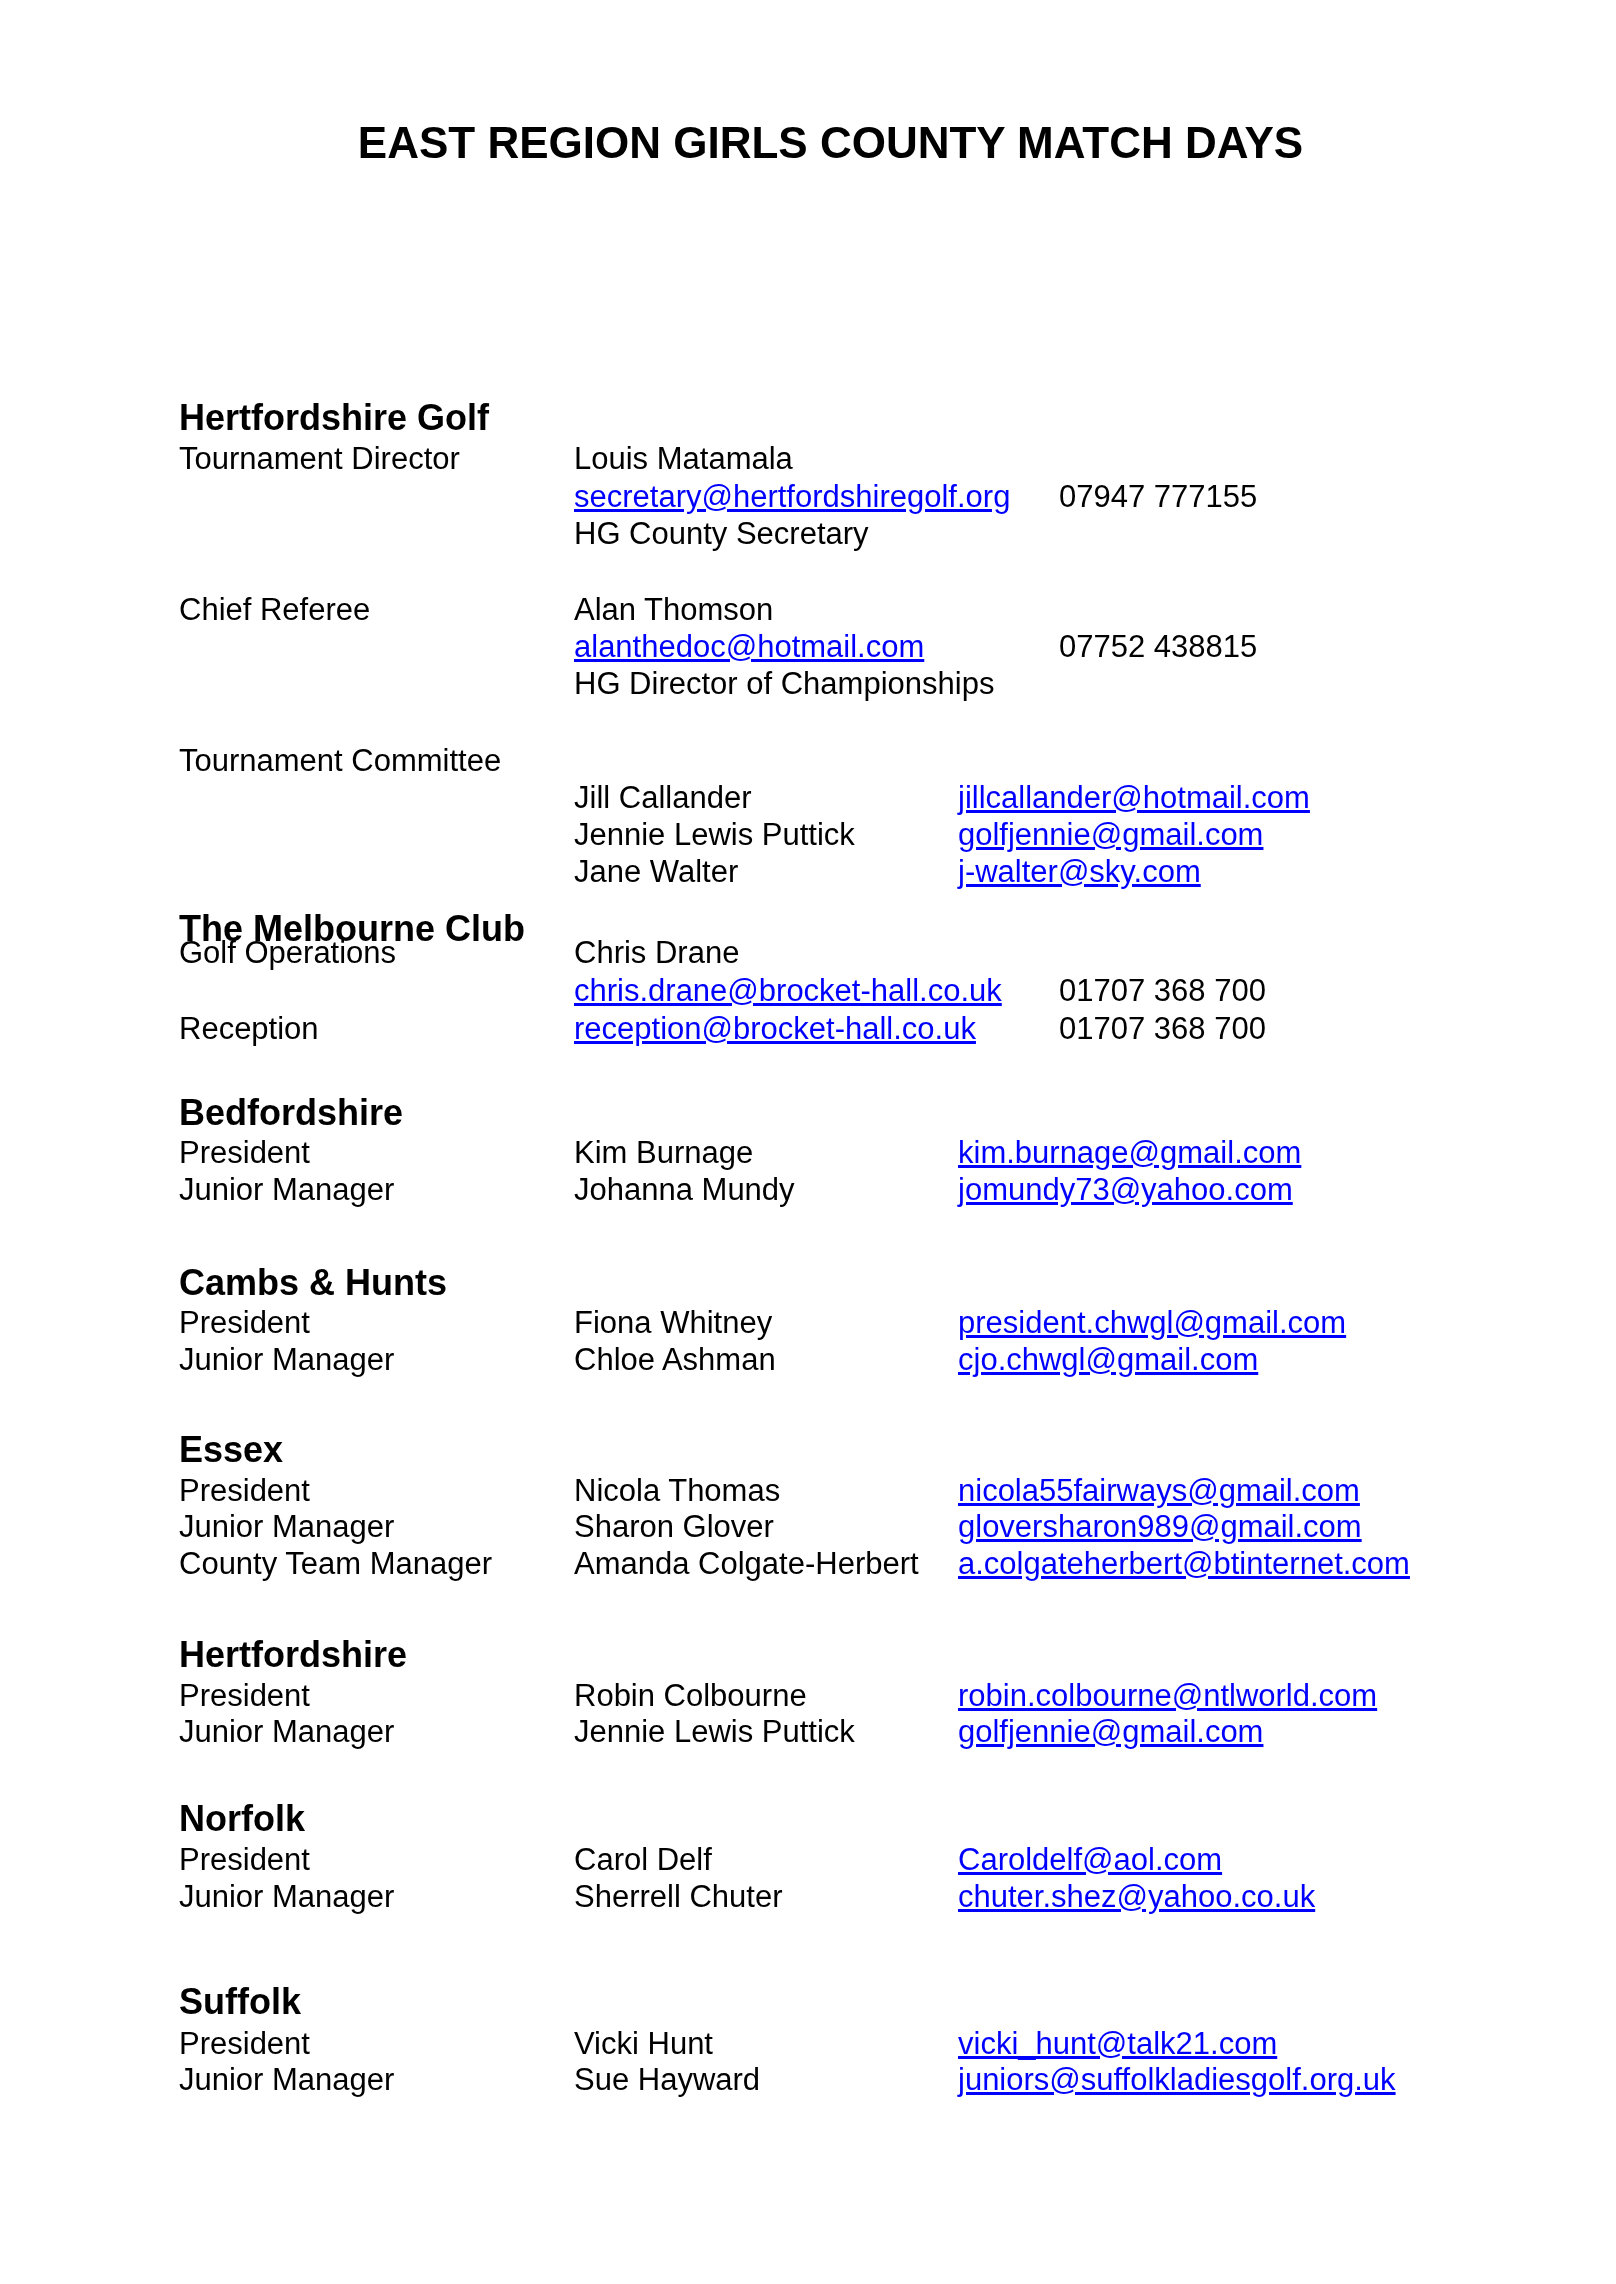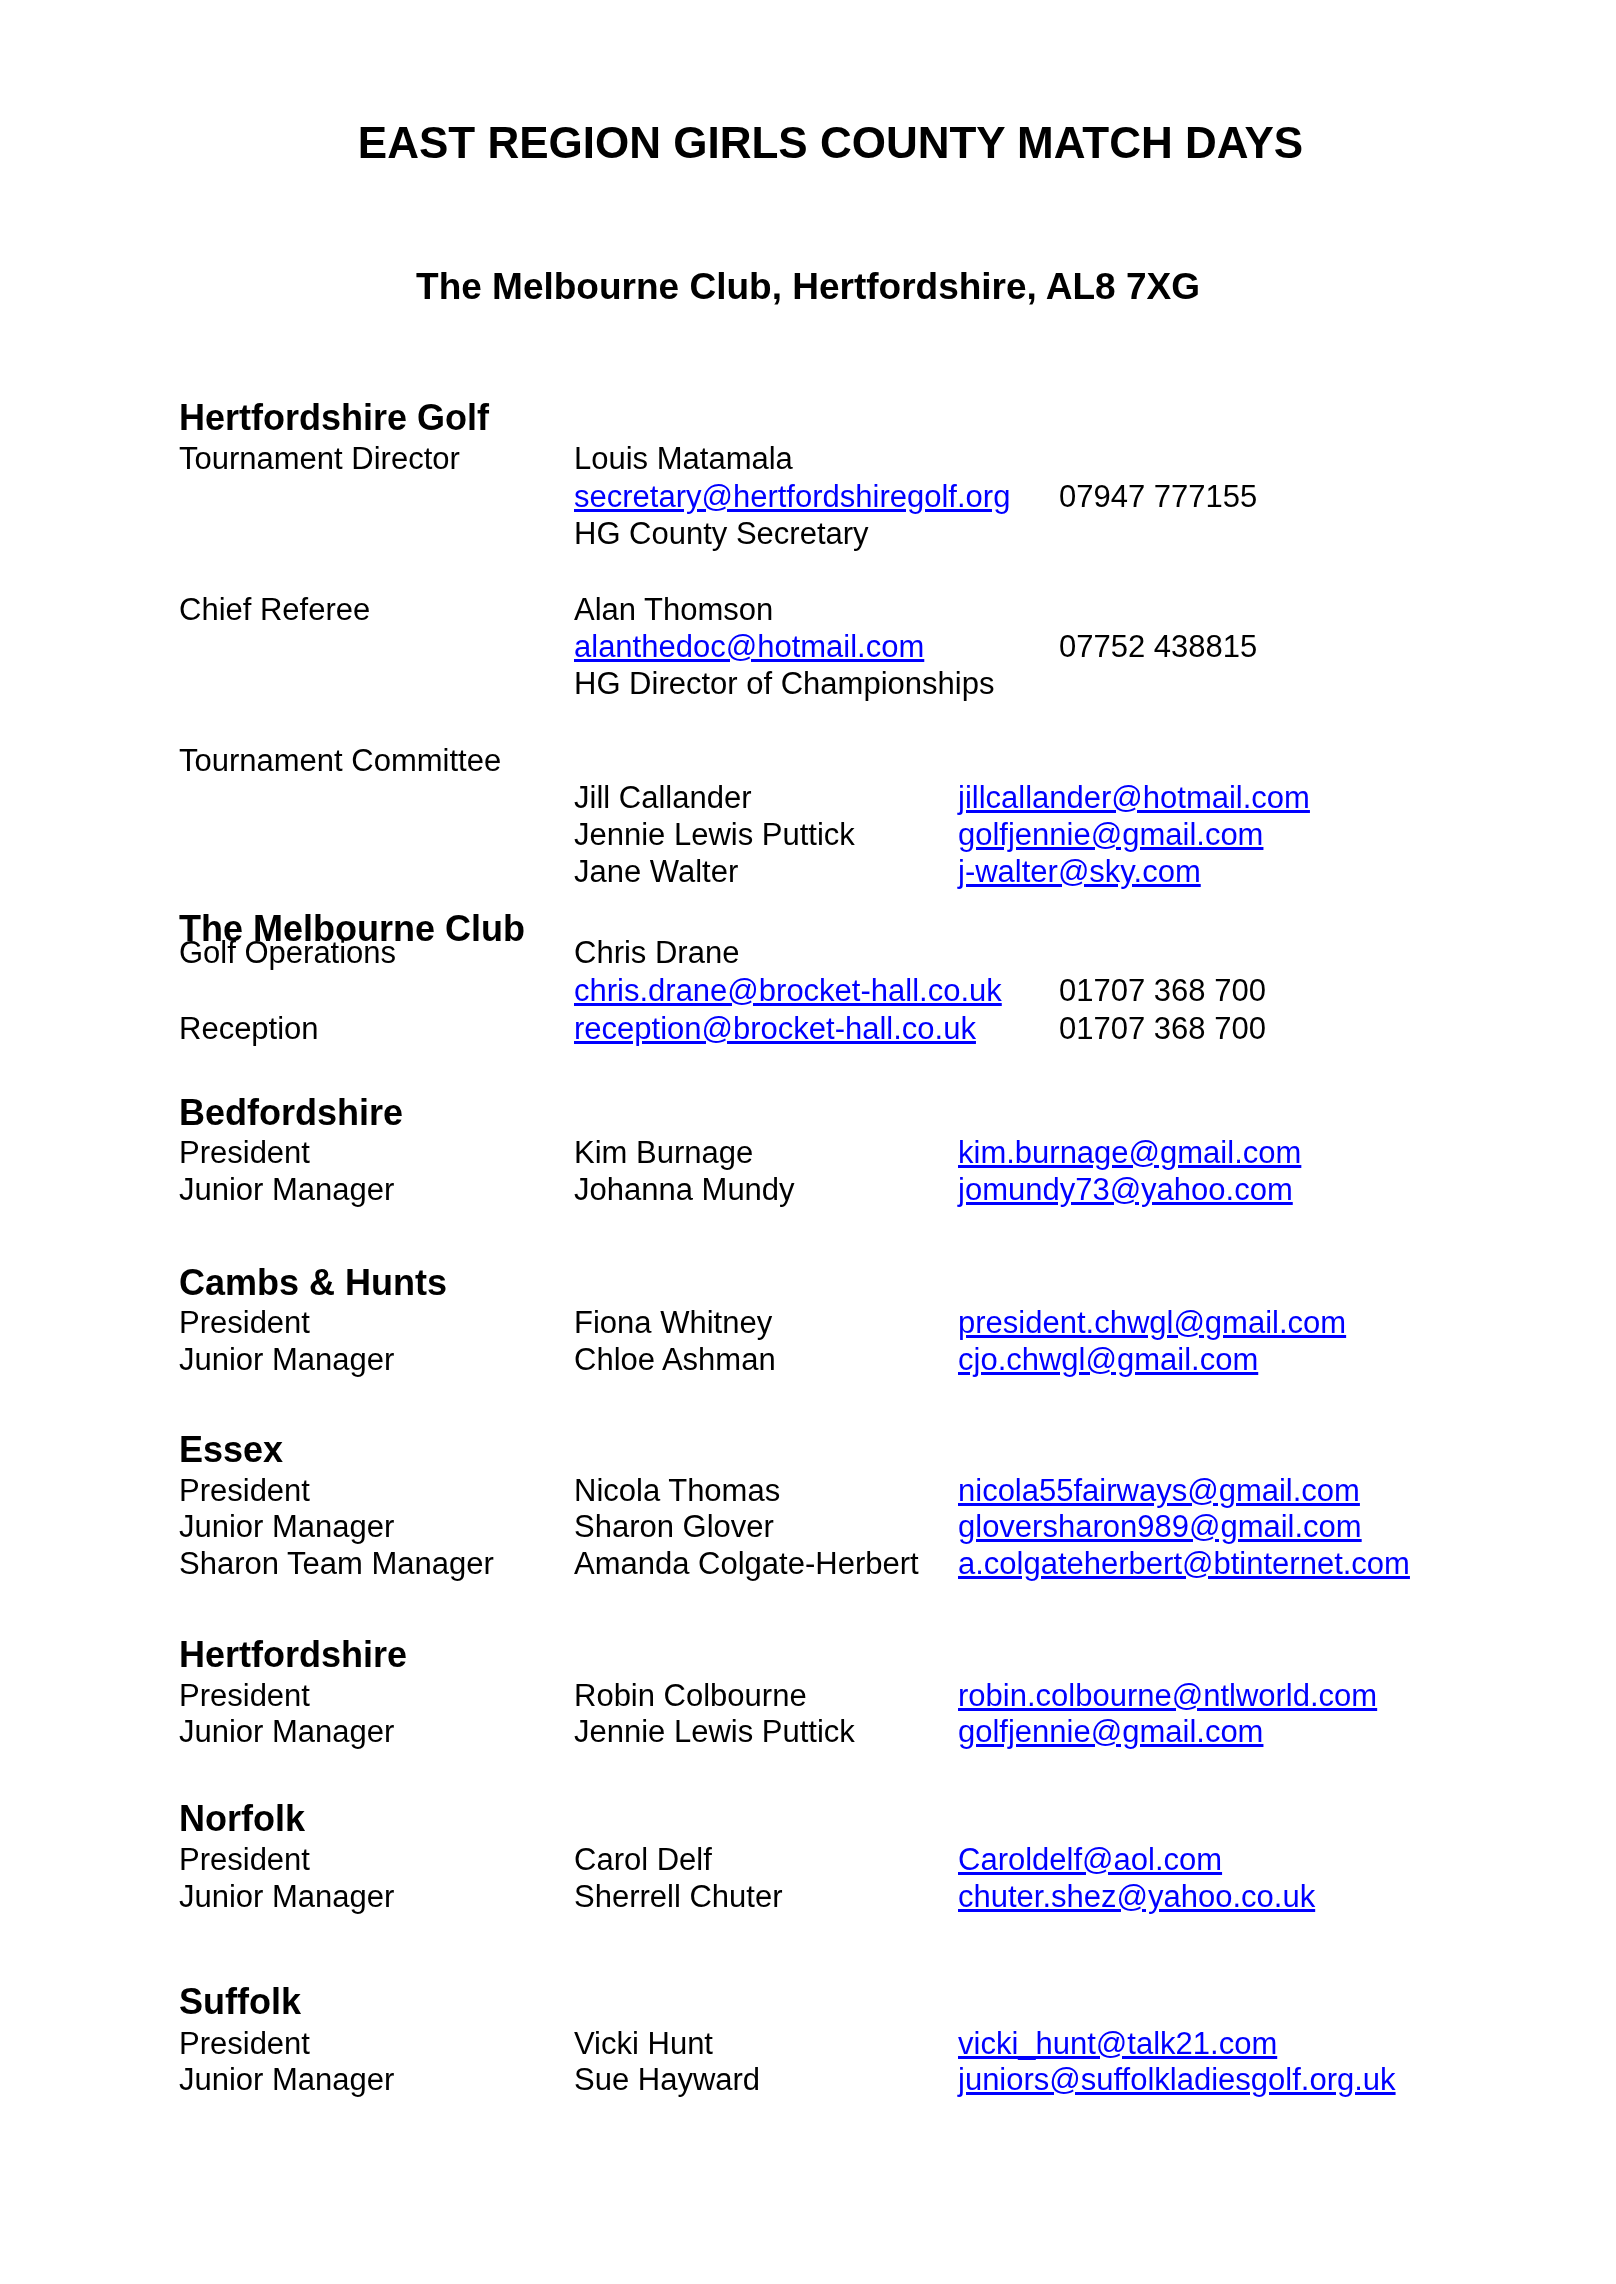--- a/index.html
+++ b/index.html
@@ -24,21 +24,20 @@
   .venue{position:absolute;left:0;right:0;text-align:center;font-weight:700;font-size:37px;white-space:nowrap;}
   a.email{color:var(--link,#0000ff);text-decoration:underline;cursor:pointer;}
   .sup{font-size:0.58em;position:relative;top:-0.45em;}
 </style>
 </head>
 <body>
 
 <div class="page">
 
   <div class="title" style="top:117px">EAST REGION GIRLS COUNTY MATCH DAYS</div>
-  <div class="venue" style="top:265px">The Melbourne Club, Hertfordshire, AL8 7XG</div>
 
   <div class="h" style="top:396px">Hertfordshire Golf</div>
 
   <div class="ln" style="top:440px">
     <span class="c1">Tournament Director</span>
     <span class="c2">Louis Matamala</span>
   </div>
   <div class="ln" style="top:478px">
     <a class="email c2">secretary@hertfordshiregolf.org</a>
     <span class="c4">07947 777155</span>
@@ -120,21 +119,21 @@
     <span class="c1">President</span>
     <span class="c2">Nicola Thomas</span>
     <a class="email c3">nicola55fairways@gmail.com</a>
   </div>
   <div class="ln" style="top:1508px">
     <span class="c1">Junior Manager</span>
     <span class="c2">Sharon Glover</span>
     <a class="email c3">gloversharon989@gmail.com</a>
   </div>
   <div class="ln" style="top:1545px">
-    <span class="c1">Sharon Team Manager</span>
+    <span class="c1">County Team Manager</span>
     <span class="c2">Amanda Colgate-Herbert</span>
     <a class="email c3">a.colgateherbert@btinternet.com</a>
   </div>
 
   <div class="h" style="top:1633px">Hertfordshire</div>
   <div class="ln" style="top:1677px">
     <span class="c1">President</span>
     <span class="c2">Robin Colbourne</span>
     <a class="email c3">robin.colbourne@ntlworld.com</a>
   </div>

